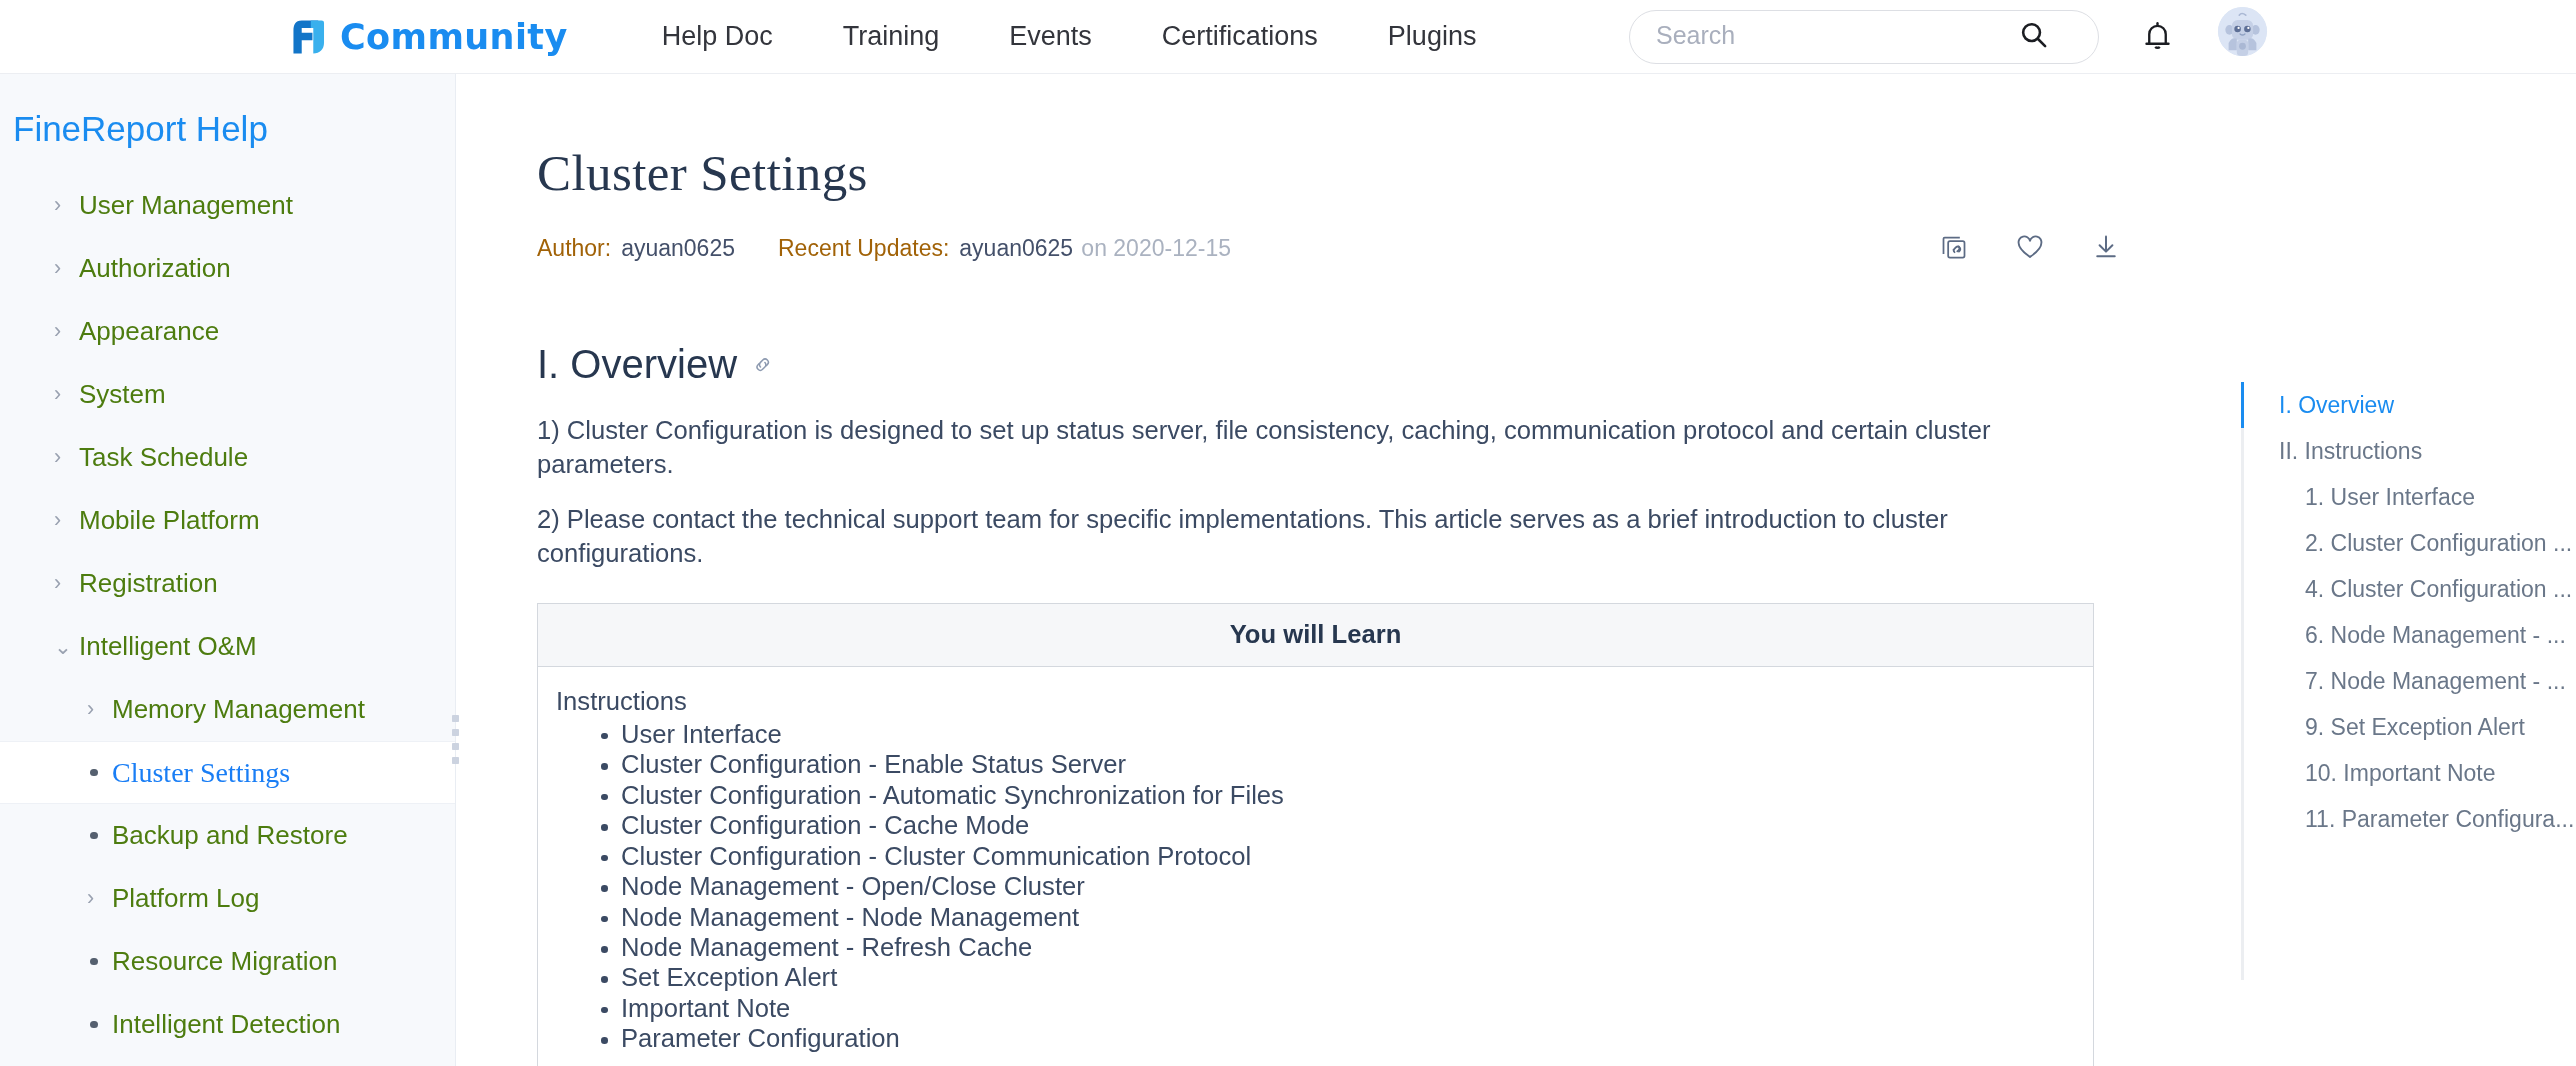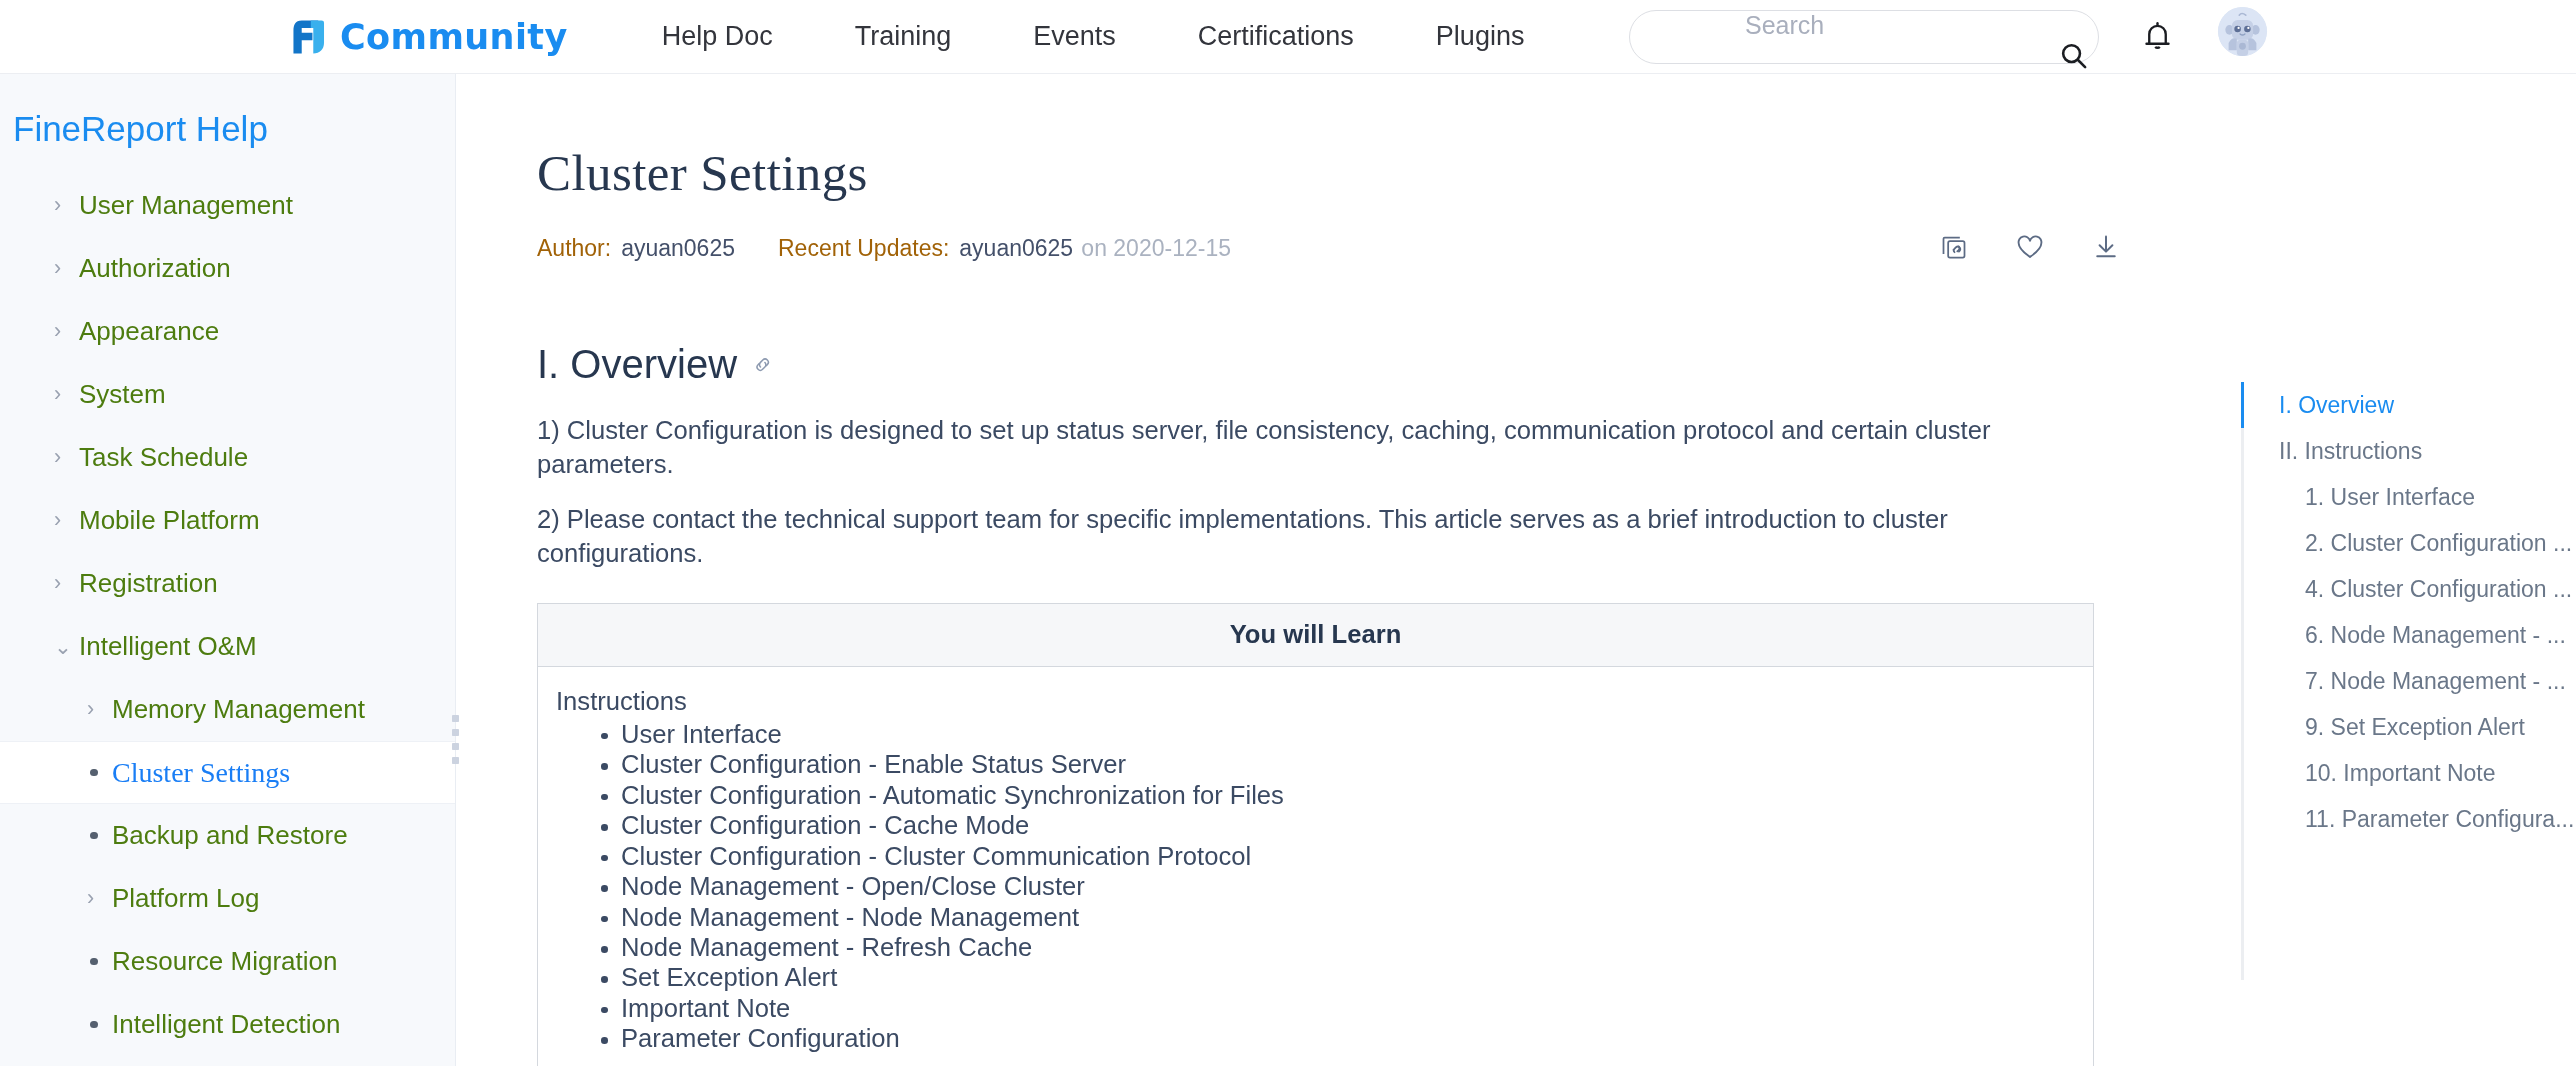--- a/index.html
+++ b/index.html
@@ -36,40 +36,39 @@
     font-size: 35px;
     font-weight: 700;
     letter-spacing: 0.4px;
     font-family: "DejaVu Sans", sans-serif;
     white-space: nowrap;
   }
   .nav {
     display: flex;
     align-items: center;
     margin-left: 59px;
-    gap: 12px;
+    gap: 0;
   }
   .nav-item {
     font-size: 27px;
     color: #33353c;
     padding: 0 35px;
     white-space: nowrap;
     cursor: pointer;
   }
   .search-wrap {
     position: absolute;
     left: 1629px;
     top: 10px;
     width: 470px;
     height: 54px;
     border: 0.8px solid #dddfe4;
     border-radius: 28px;
     display: flex;
-    align-items: flex-end;
-    flex-direction: column;
+    align-items: flex-start;
   }
   .search-input {
     border: none;
     outline: none;
     background: transparent;
     font-size: 25px;
     color: #33353c;
     padding-left: 26px;
     width: 379px;
     height: 49px;

